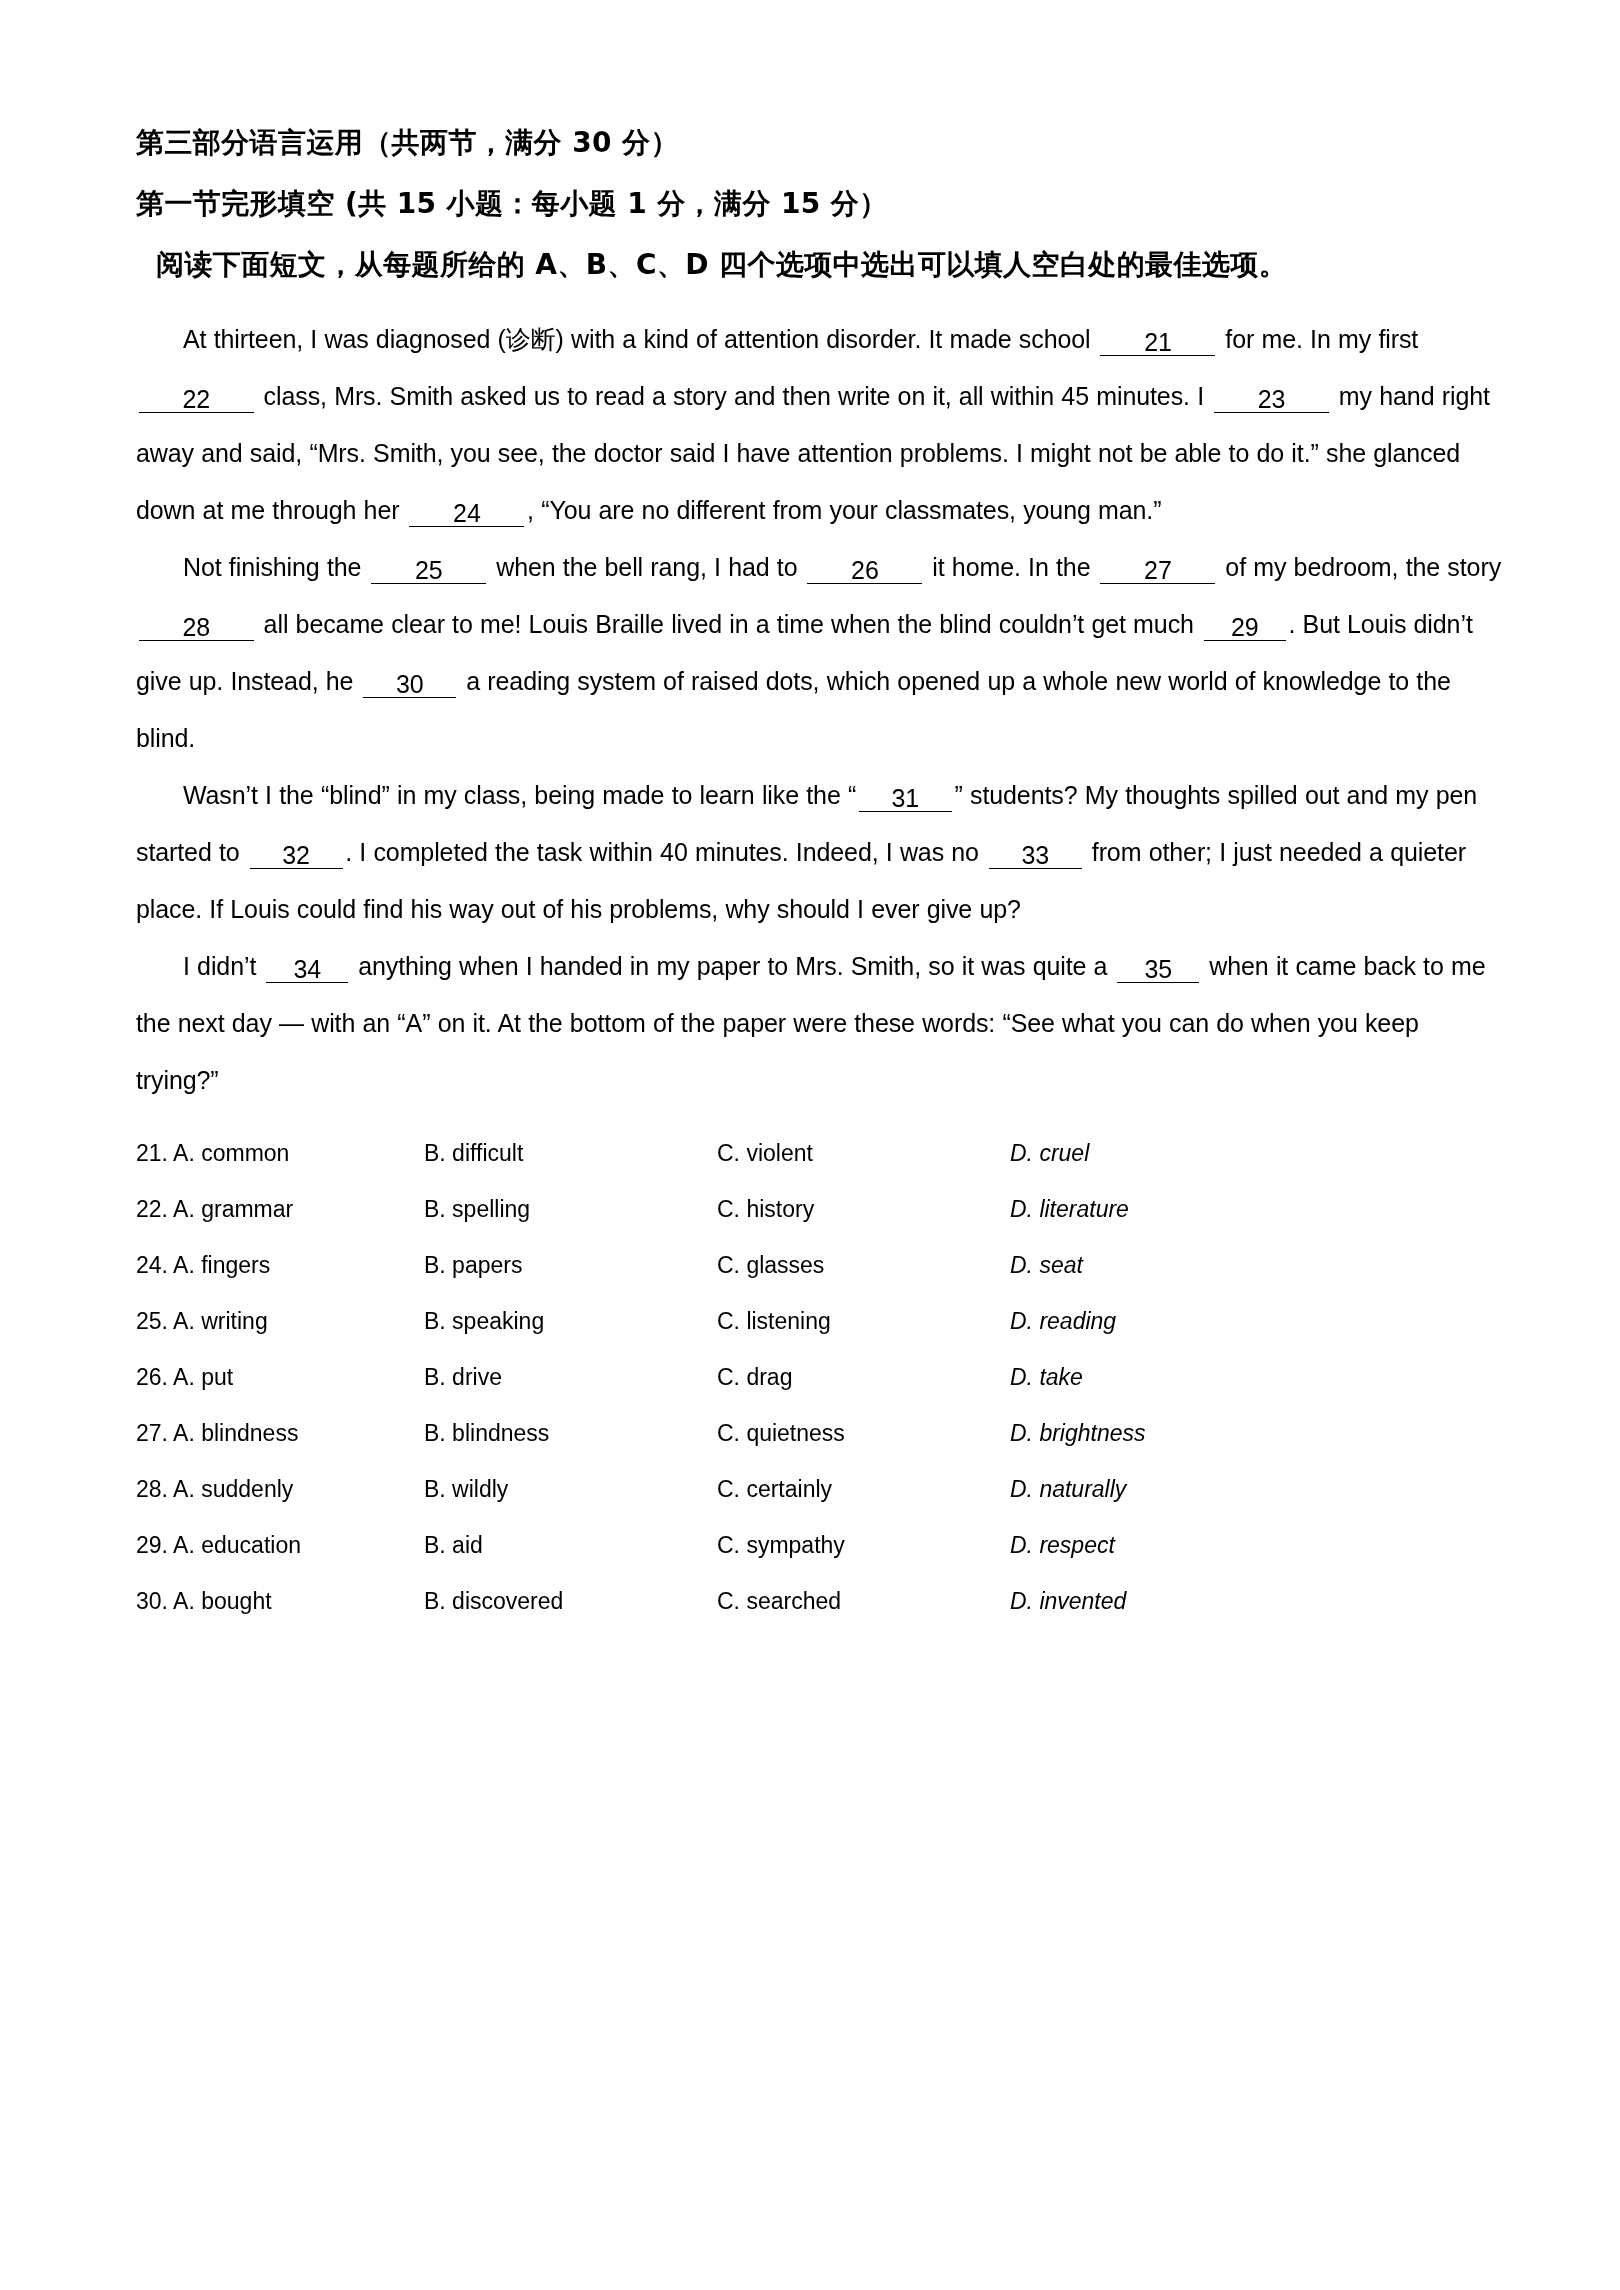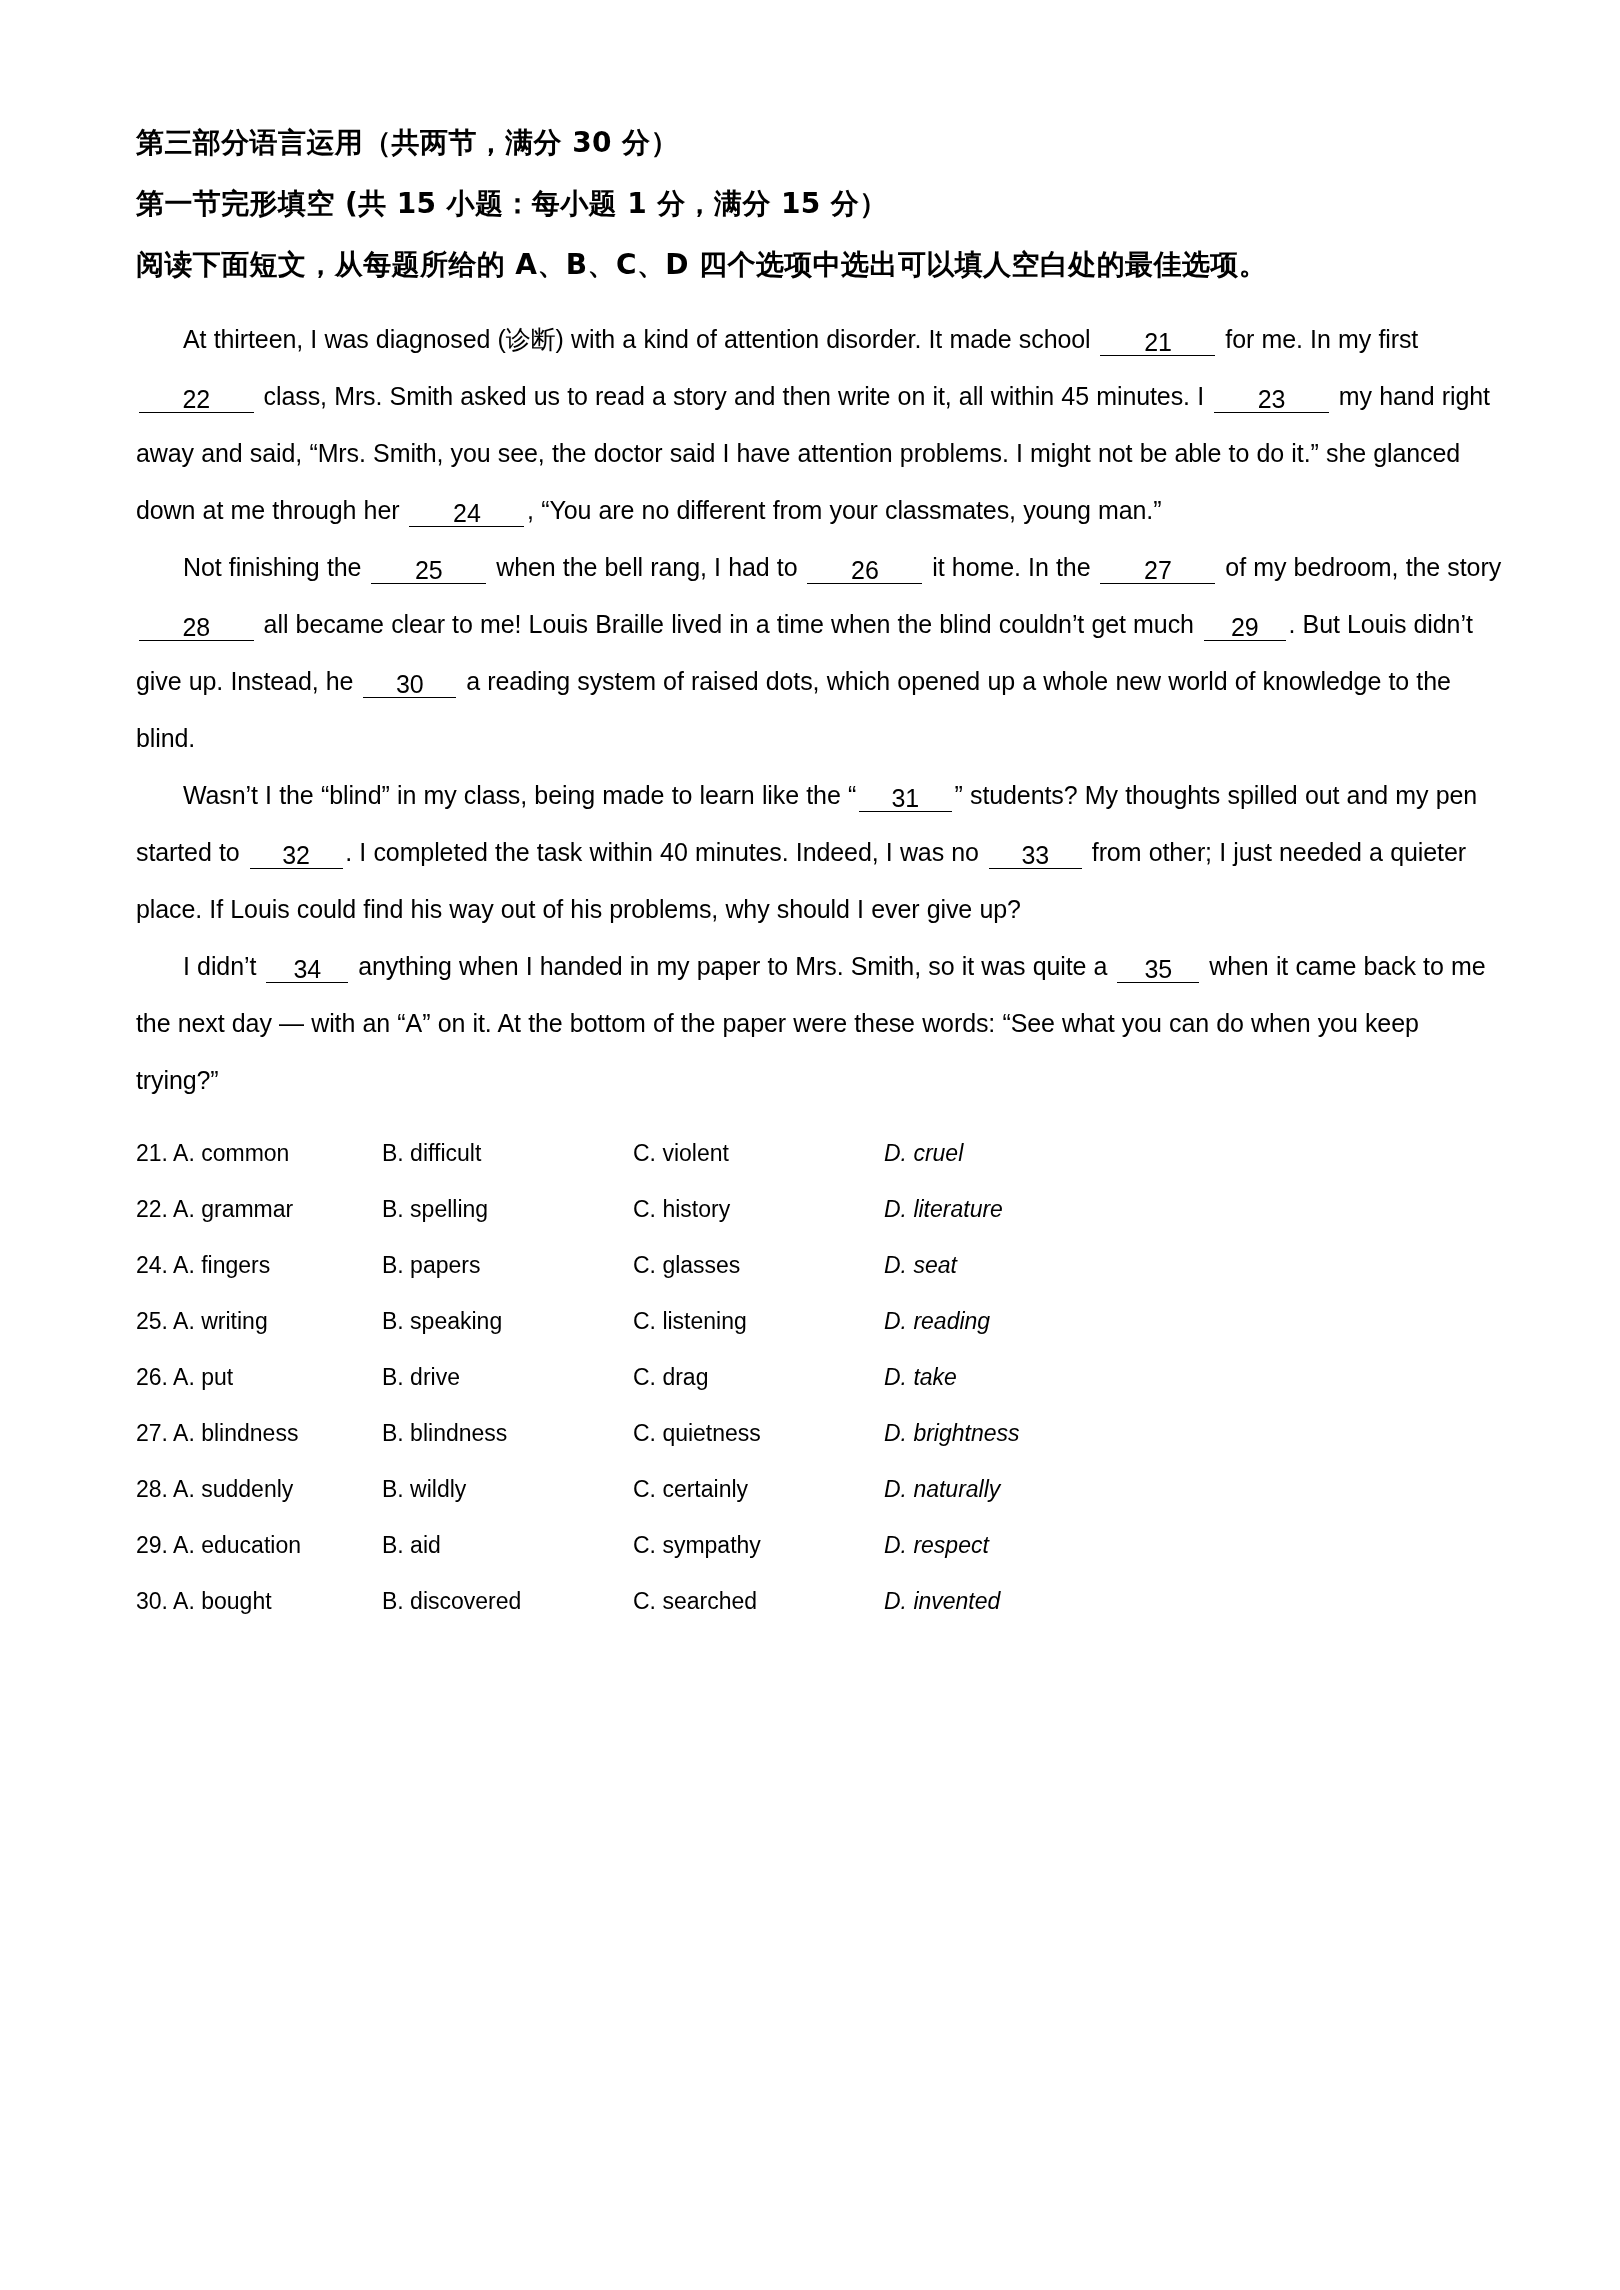--- a/index.html
+++ b/index.html
@@ -29,20 +29,21 @@
     font-family: "DejaVu Sans", "Liberation Sans", sans-serif;
     font-size: 28px;
     font-weight: bold;
     line-height: 56px;
     letter-spacing: 0.4px;
     white-space: nowrap;
   }
   .cn-heading.wrap {
     white-space: normal;
     line-height: 54px;
+    margin-left: 20px;
   }
   .heading-1 { margin-top: 115px; }
   .heading-2 { margin-top: 5.4px; }
   .heading-3 { margin-top: 5.4px; }
 
   
   .body-text {
     font-size: 25px;
     line-height: 57px;
     font-family: Liberation Sans, sans-serif;
@@ -71,20 +72,21 @@
   .options {
     margin-top: 16px;
     font-size: 23px;
     font-family: "Liberation Sans", sans-serif;
     font-stretch: condensed;
   }
   .opt-row {
     display: flex;
     height: 56px;
     align-items: center;
+    gap: 42px;
   }
   .opt-cell { flex: 0 0 auto; }
   .opt-cell.c0 { width: 246px; }
   .opt-cell.c1 { width: 251px; }
   .opt-cell.c2 { width: 251px; }
   .opt-cell.c3 { width: 251px; font-style: italic; }
 
   
   .footer-rule {
     position: absolute;

